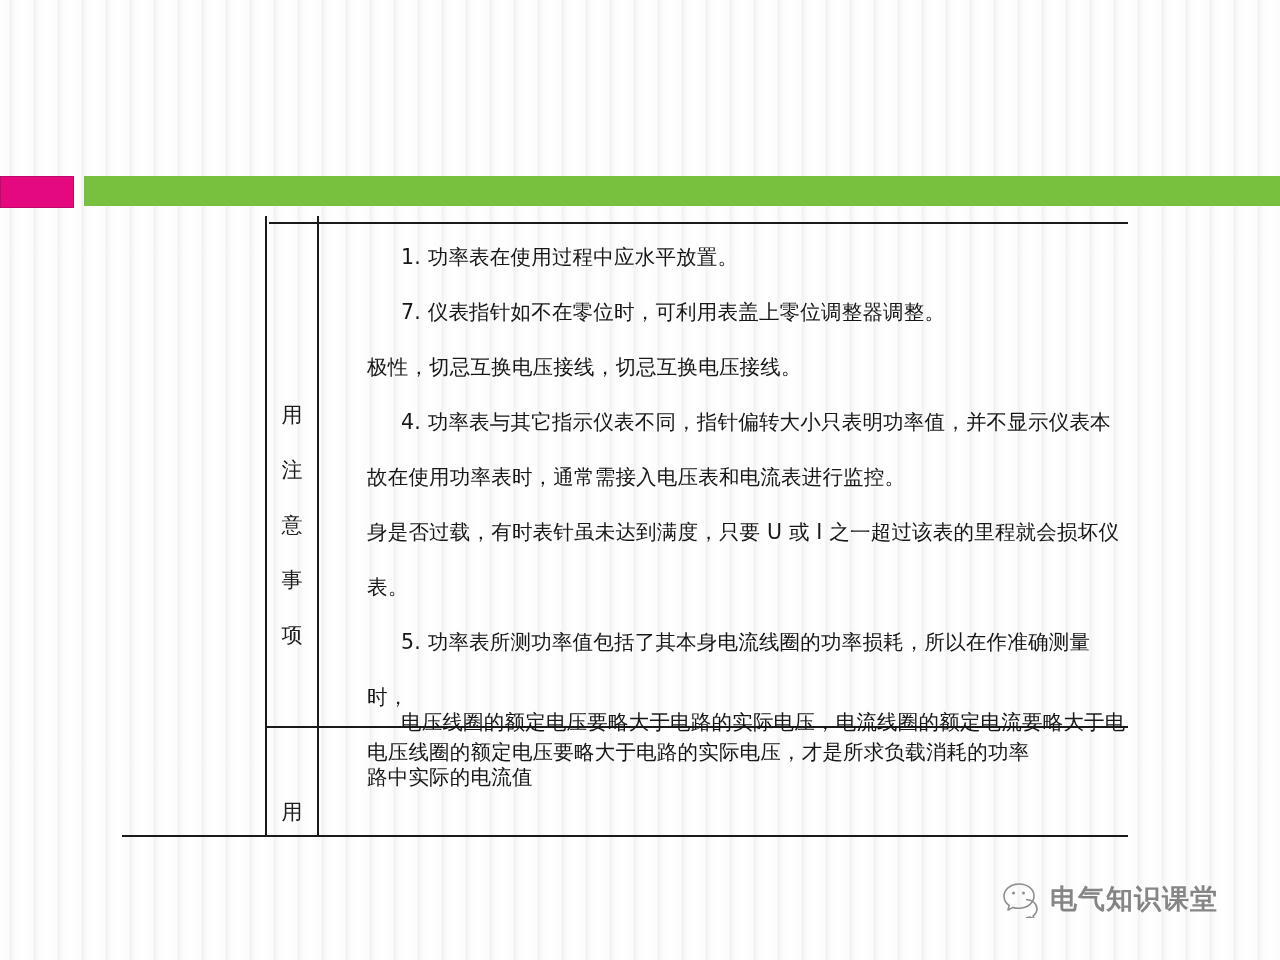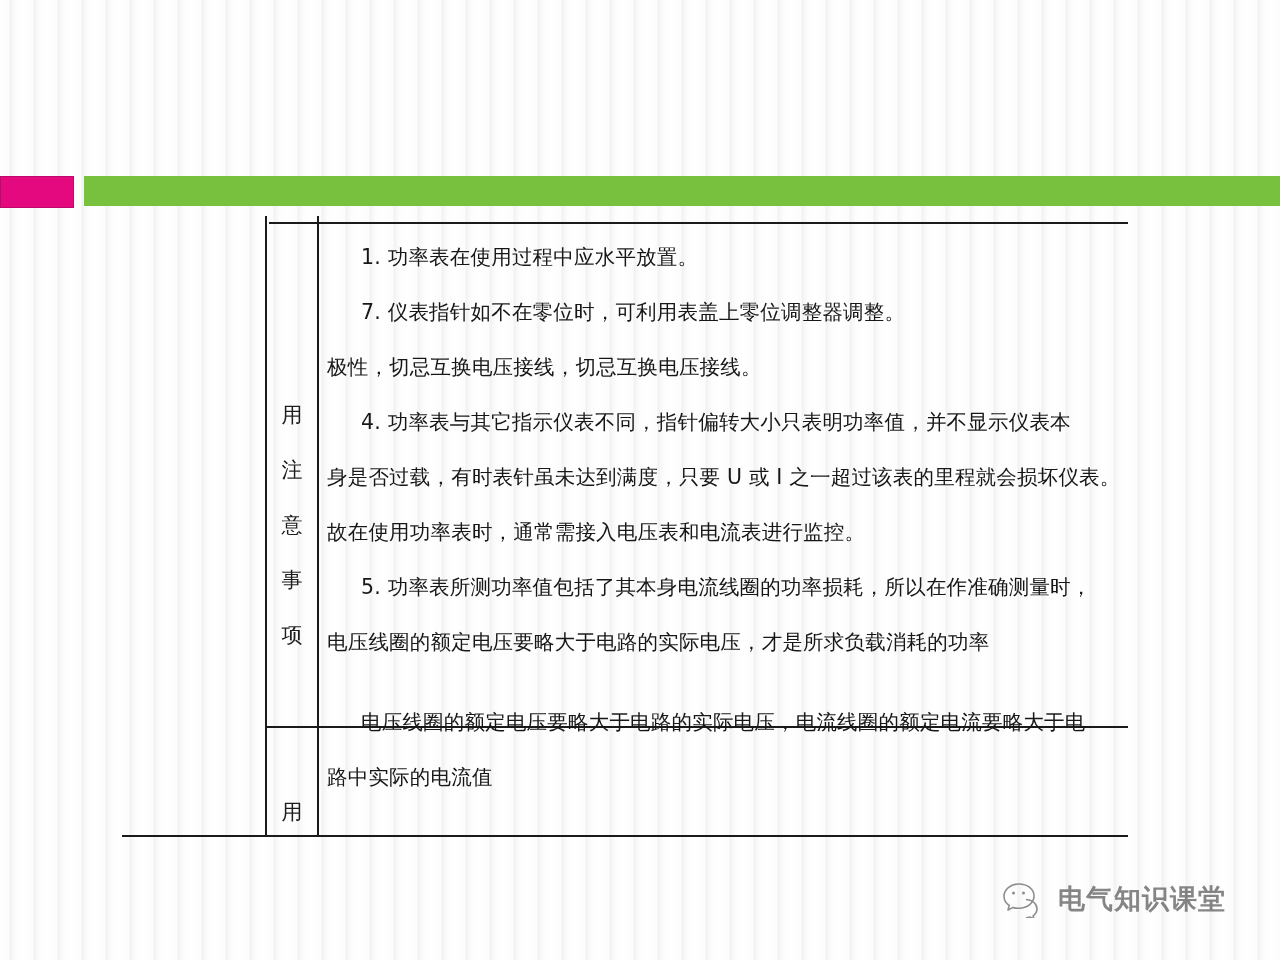--- a/index.html
+++ b/index.html
@@ -110,31 +110,32 @@
     width: 800px;
   }
   .para {
     font-family: "DejaVu Sans", "Liberation Sans", sans-serif;
     font-size: 20.5px;
     color: #171717;
     letter-spacing: .2px;
     line-height: 55px;
     white-space: pre-wrap;
     text-indent: 0;
+    margin-left: 40px;
   }
   .para.indent { text-indent: 34px; }
 
   
   #watermark {
     position: absolute;
     left: 1000px;
     top: 880px;
     display: flex;
     align-items: center;
-    gap: 12px;
+    gap: 4px;
     z-index: 7;
     opacity: .62;
   }
   #watermark .wm-icon svg { display: block; }
   #watermark .wm-text {
     font-family: "DejaVu Sans", "Liberation Sans", sans-serif;
     font-size: 27px;
     color: #3d3d3d;
     letter-spacing: 1px;
     font-weight: 600;
@@ -164,22 +165,22 @@
     <span class="label-char" style="margin-top:34px;">意</span>
     <span class="label-char" style="margin-top:34px;">事</span>
     <span class="label-char" style="margin-top:34px;">项</span>
   </div>
 
   <div class="content-col" style="top:230px;">
     <div class="para indent">1. 功率表在使用过程中应水平放置。</div>
     <div class="para indent">7. 仪表指针如不在零位时，可利用表盖上零位调整器调整。</div>
     <div class="para">极性，切忌互换电压接线，切忌互换电压接线。</div>
     <div class="para indent">4. 功率表与其它指示仪表不同，指针偏转大小只表明功率值，并不显示仪表本</div>
+    <div class="para">故在使用功率表时，通常需接入电压表和电流表进行监控。</div>
     <div class="para">身是否过载，有时表针虽未达到满度，只要 U 或 I 之一超过该表的里程就会损坏仪表。</div>
-    <div class="para">故在使用功率表时，通常需接入电压表和电流表进行监控。</div>
     <div class="para indent">5. 功率表所测功率值包括了其本身电流线圈的功率损耗，所以在作准确测量时，</div>
     <div class="para">电压线圈的额定电压要略大于电路的实际电压，才是所求负载消耗的功率</div>
   </div>
 
   <div class="label-col label-stack" style="top:802px;">
     <span class="label-char">用</span>
   </div>
 
   <div class="content-col" style="top:695px;">
     <div class="para indent">电压线圈的额定电压要略大于电路的实际电压，电流线圈的额定电流要略大于电</div>

